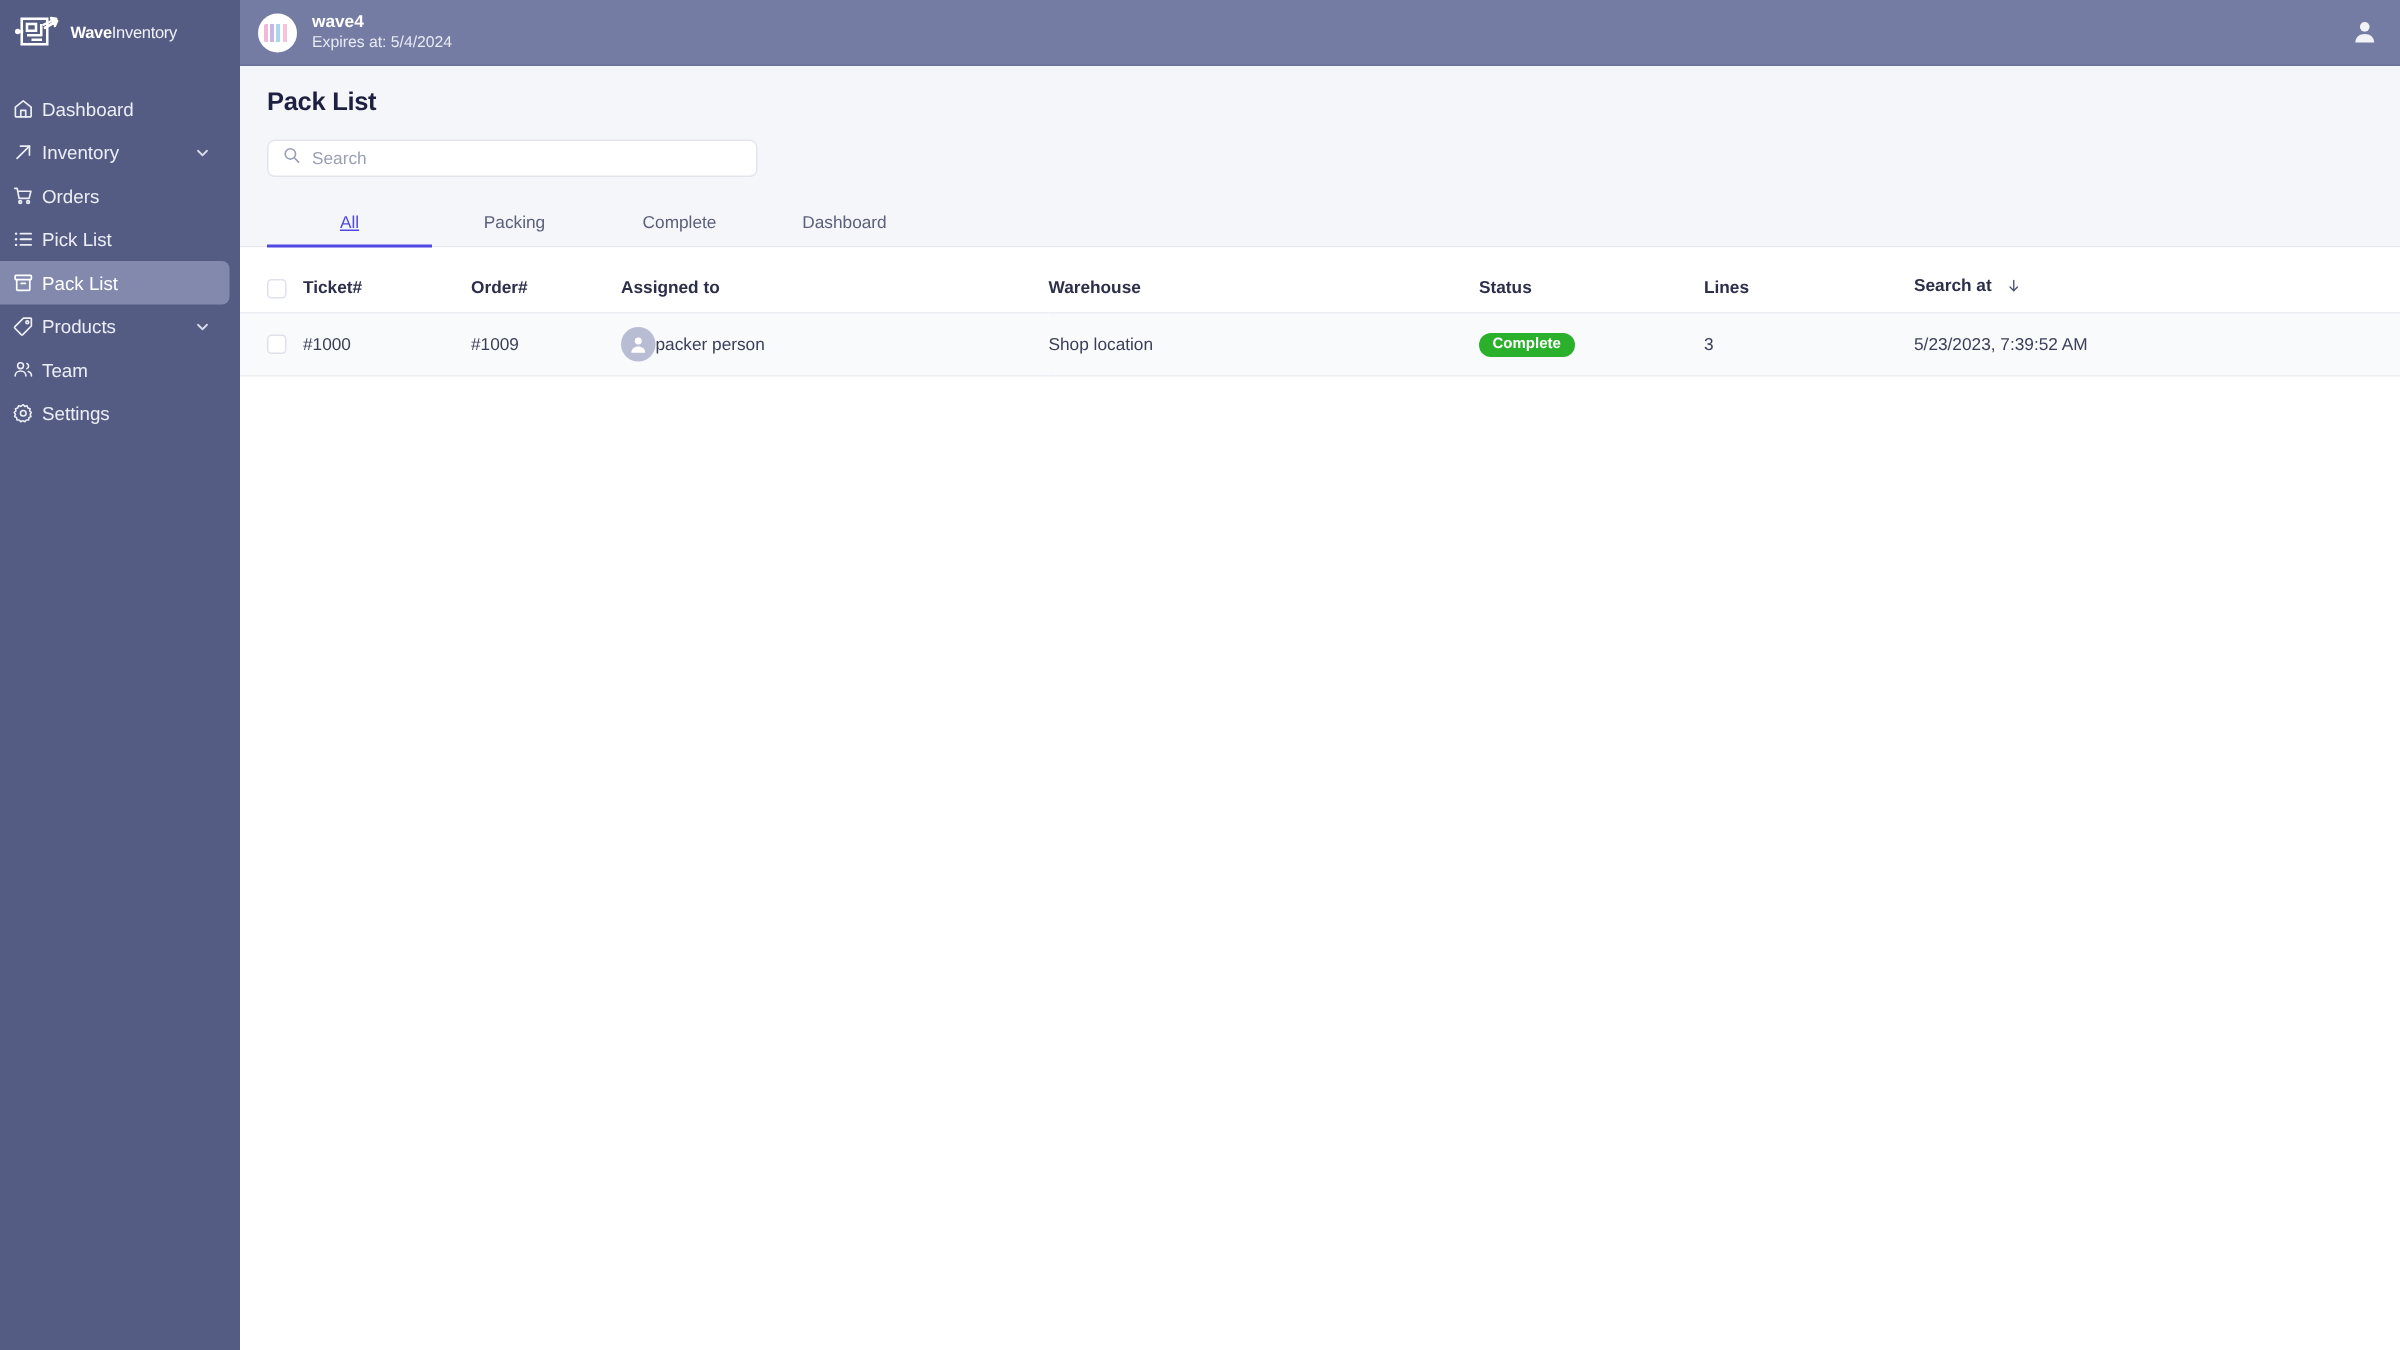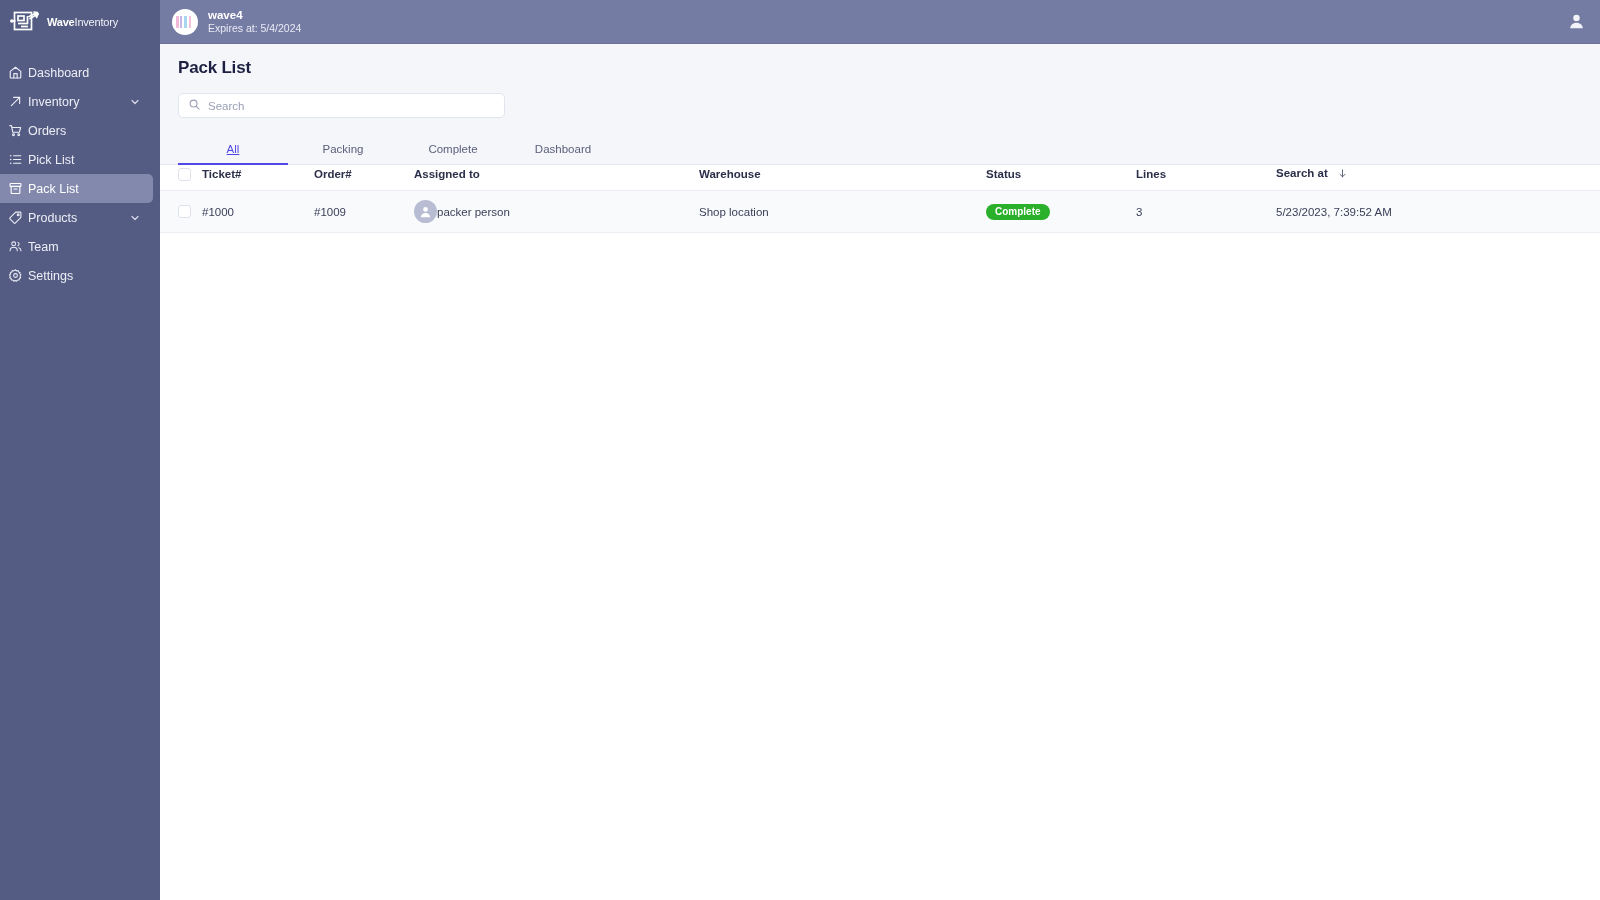--- a/index.html
+++ b/index.html
@@ -185,21 +185,21 @@
 
   
   .table-wrap { background: #ffffff; }
   table { width: 100%; border-collapse: collapse; table-layout: fixed; }
   thead tr { background: #ffffff; }
   th {
     text-align: left;
     font-size: 11.5px;
     font-weight: 700;
     color: #2b2f4a;
-    padding: 2px 0 9px 0;
+    padding: 20px 0 9px 0;
     border-bottom: 1px solid #eceef4;
     white-space: nowrap;
   }
   td {
     font-size: 11.5px;
     color: #3a3e57;
     padding: 9px 0;
     border-bottom: 1px solid #eceef4;
     vertical-align: middle;
     white-space: nowrap;

